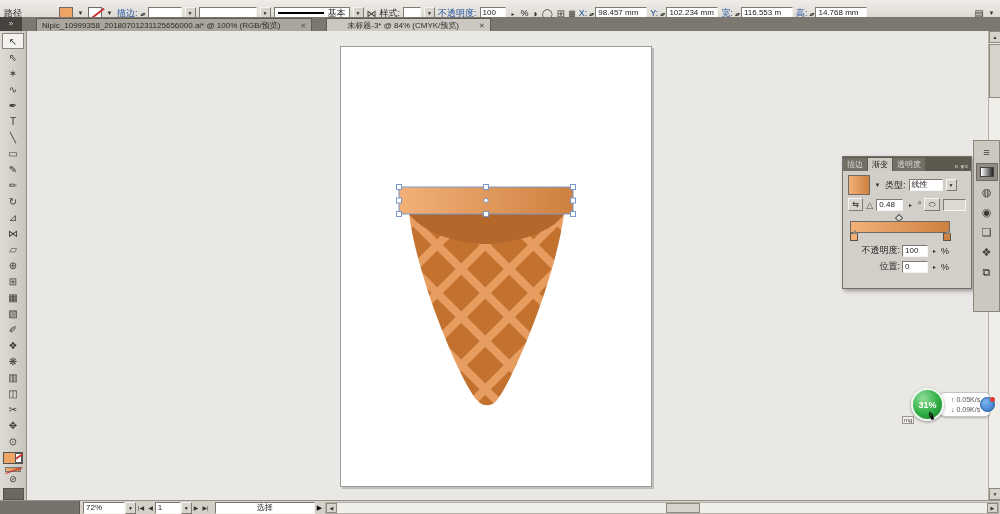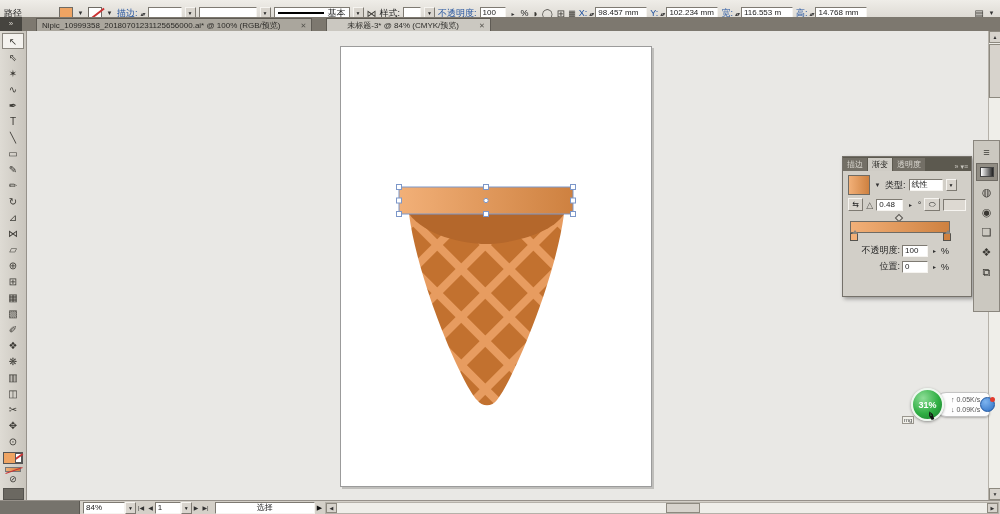--- a/index.html
+++ b/index.html
@@ -57,21 +57,21 @@
   .vscroll .arrow { width:12px; height:12px; background:#d7d3cc; border:1px solid #8d897f; font-size:5px; text-align:center; line-height:10px; color:#333; }
   .vscroll .arrow.bottom { position:absolute; bottom:0; }
   .vscroll .thumb { position:absolute; top:13px; width:12px; height:54px; background:#d7d3cc; border:1px solid #8d897f; }
 
   
   .gradient-panel { position:absolute; left:842px; top:156px; width:130px; background:#d2cfc8; border:1px solid #75716a; box-shadow:2px 2px 4px rgba(0,0,0,.35); }
   .gp-header { height:14px; background:#5c594f; display:flex; align-items:flex-end; }
   .gp-tab { height:13px; padding:0 4px; font-size:8px; line-height:13px; color:#d8d5ce; background:#736f66; margin-right:1px; }
   .gp-tab.active { background:#cfccc5; color:#1f1e1b; }
   .gp-header-icons { margin-left:auto; color:#c9c6bf; font-size:7px; padding:0 3px; }
-  .gp-body { padding:4px 5px 20px; }
+  .gp-body { padding:4px 5px 12px; }
   .gp-row { display:flex; align-items:center; gap:3px; margin-bottom:3px; }
   .gp-swatch { width:22px; height:20px; background:linear-gradient(90deg,var(--gradient-start),var(--gradient-end)); border:1px solid #6f6b64; }
   .gp-icon-btn { width:16px; height:13px; background:#d9d5ce; border:1px solid; border-color:#f6f4f0 #7e7a72 #7e7a72 #f6f4f0; font-size:8px; text-align:center; line-height:11px; }
   .grad-slider-wrap { position:relative; height:26px; margin:2px 2px 4px; }
   .grad-bar { position:absolute; left:0; right:14px; top:7px; height:12px; border:1px solid #6f6b64;
     background:linear-gradient(90deg,var(--gradient-start),var(--gradient-end)); }
   .grad-mid { position:absolute; top:1px; width:6px; height:6px; background:#dcd9d2; border:1px solid #55534e; transform:rotate(45deg); }
   .grad-stop { position:absolute; top:19px; width:8px; height:8px; border:1px solid #55534e; }
   .grad-stop::before { content:""; position:absolute; left:1px; top:-4px; border-left:3px solid transparent; border-right:3px solid transparent; border-bottom:4px solid #8a867e; }
   .gp-num-row { display:flex; align-items:center; justify-content:flex-start; gap:2px; margin-bottom:3px; padding-left:8px; }
@@ -346,21 +346,21 @@
       </span>
 
       <span class="dock-icon">
         <span>⧉</span>
       </span>
     </span>
 </div>
 
 <div class="status-bar">
   <span class="status-dark"></span>
-  <span class="field zoom-box" style="width:42px;">84%</span>
+  <span class="field zoom-box" style="width:42px;">72%</span>
   <span class="drop-btn">▼</span>
   <span class="nav-glyph">|◀</span>
   <span class="nav-glyph">◀</span>
   <span class="field" style="width:26px;">1</span>
   <span class="drop-btn">▼</span>
   <span class="nav-glyph">▶</span>
   <span class="nav-glyph">▶|</span>
   <span class="field sel-box" style="justify-content:center;">选择</span>
   <span class="expand-arrow">▶</span>
   <span class="hscroll">

